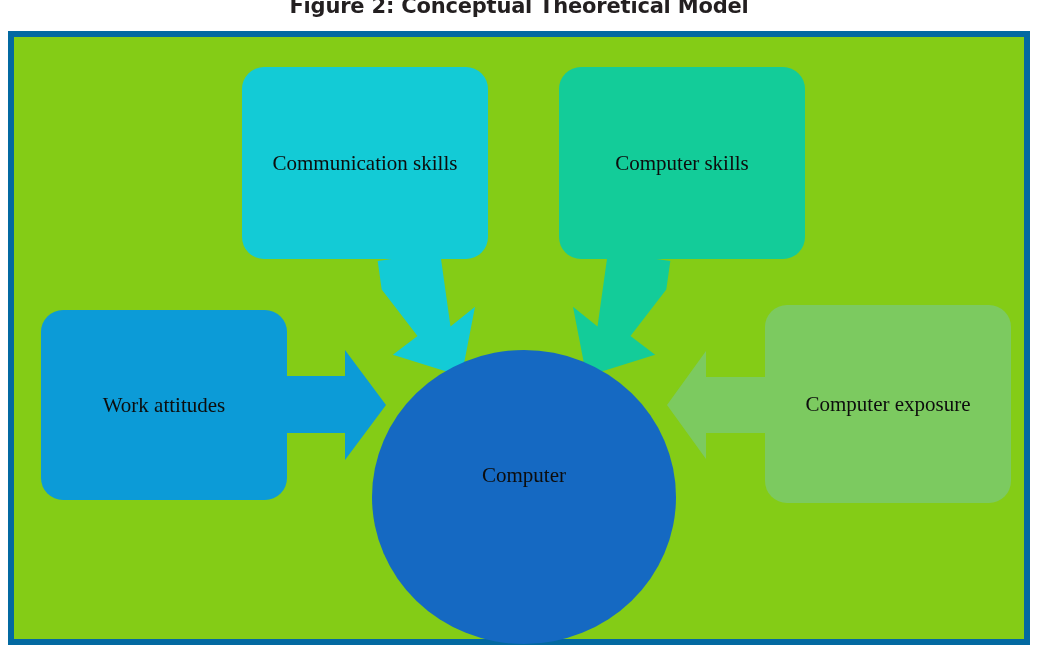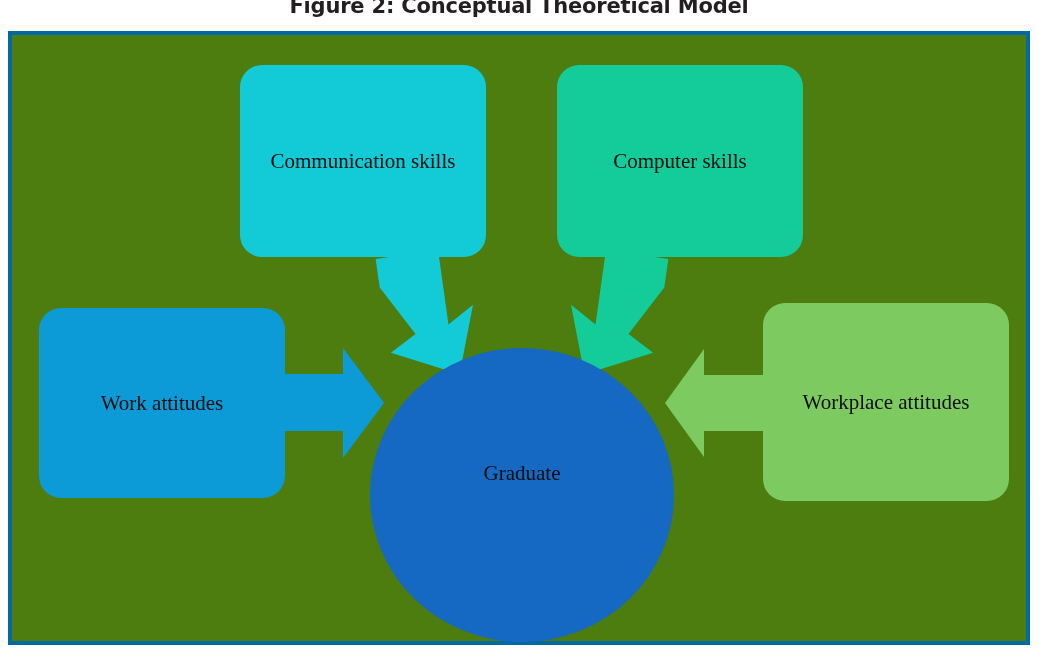--- a/index.html
+++ b/index.html
@@ -31,22 +31,22 @@
   }
 
   
   #figure-frame {
     position: absolute;
     left: 8px;
     top: 31px;
     width: 1022px;
     height: 614px;
     box-sizing: border-box;
-    border: 4px solid #0369a1;
-    background: #4d7c0f;
+    border: 6px solid #0369a1;
+    background: #84cc16;
   }
 
   #diagram-canvas {
     position: absolute;
     left: 0;
     top: 0;
     width: 1022px;
     height: 614px;
   }
 
@@ -142,23 +142,23 @@
 
     <div class="node-box" id="node-computer-skills" style="background:#13CC99;">
       <span class="node-label">Computer skills</span>
     </div>
 
     <div class="node-box" id="node-work-attitudes" style="background:#0C9BD7;">
       <span class="node-label">Work attitudes</span>
     </div>
 
     <div class="node-box" id="node-workplace-exposure" style="background:#7CCA60;">
-      <span class="node-label">Workplace attitudes</span>
+      <span class="node-label">Computer exposure</span>
     </div>
 
     <div id="node-graduate-employability" style="background:#1569C2;">
       <span class="node-label">
-        <span>Graduate</span><br>
+        <span>Computer</span><br>
       </span>
     </div>
 
   </div>
 </div>
 
 </body></html>

